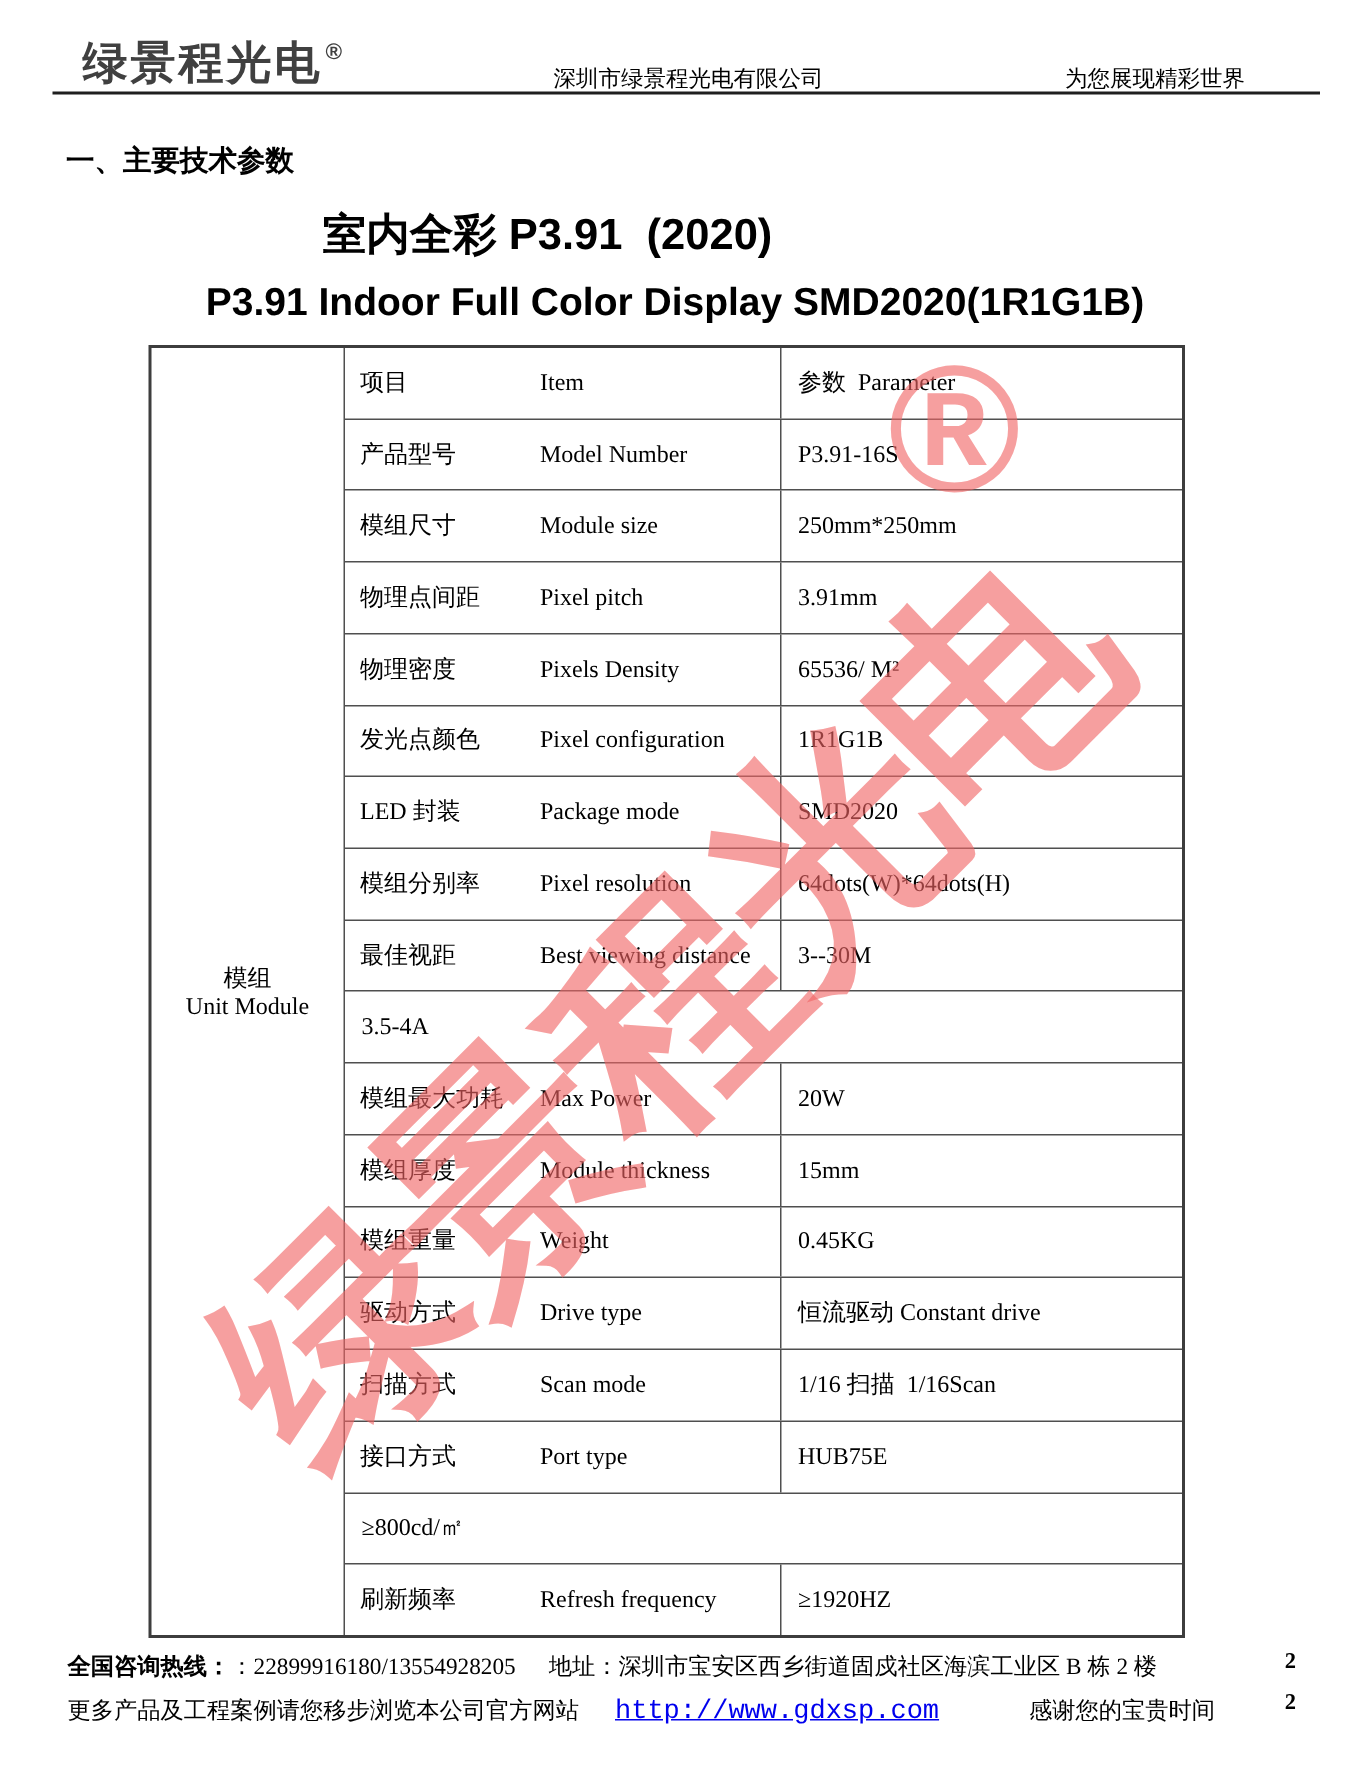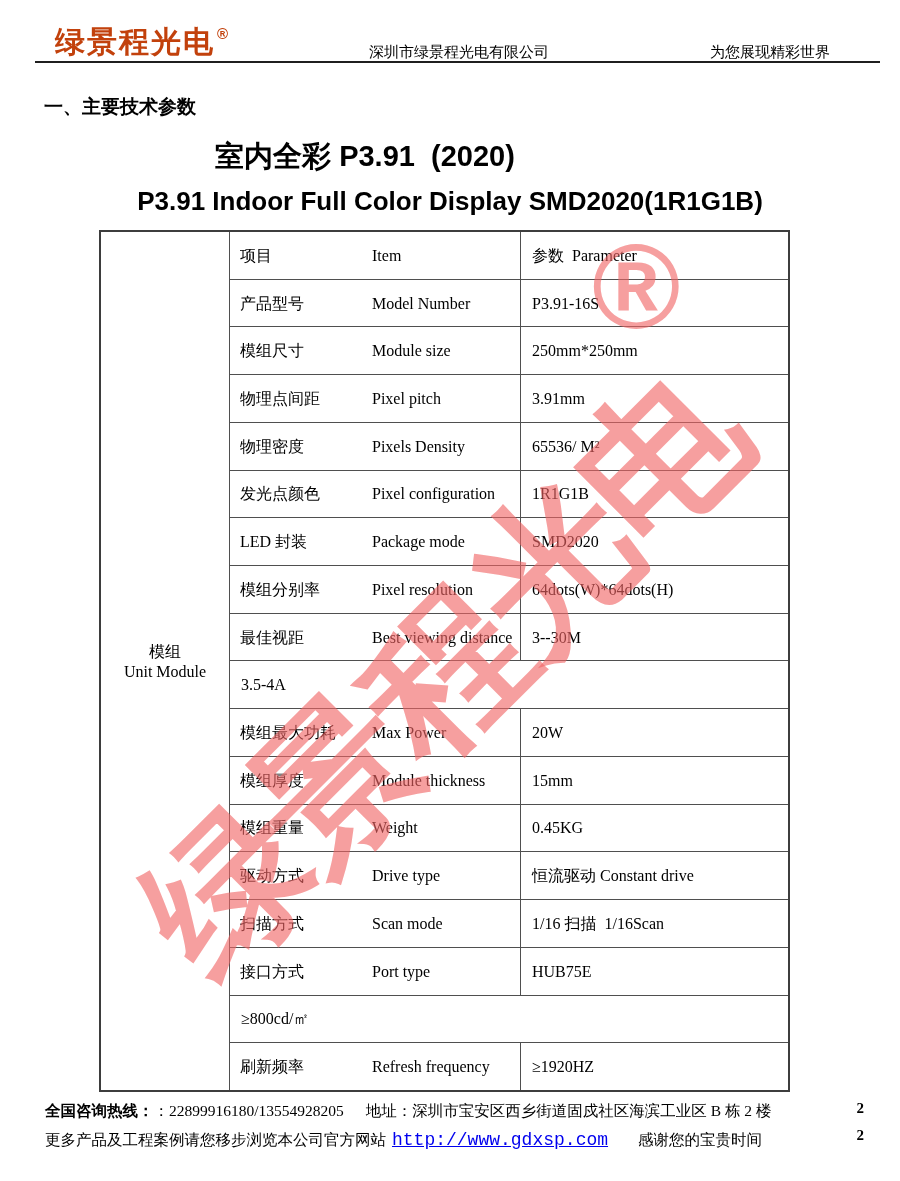--- a/index.html
+++ b/index.html
@@ -1,20 +1,20 @@
 <!DOCTYPE html>
 <html><head>
 <meta charset="utf-8">
 <style>
   * { margin:0; padding:0; box-sizing:border-box; }
   html,body { width:900px; height:1181px; background:#ffffff; }
   body { position:relative; font-family:"Liberation Serif", serif; color:#000; overflow:hidden; }
 
   
-  .logo { position:absolute; left:55px; top:22px; color:#c2410c;
+  .logo { position:absolute; left:55px; top:22px; color:#404040;
           font-family:"Liberation Sans", sans-serif; font-weight:bold;
           font-size:30px; letter-spacing:2px; }
   .logo .reg { font-size:15px; position:relative; top:-13px; left:2px; letter-spacing:0; }
   .company { position:absolute; left:0; top:43px; width:900px; text-align:center; font-size:15px;padding-left:18px; }
   .slogan  { position:absolute; right:70px; top:43px; font-size:15px; }
   .header-rule { position:absolute; left:35px; top:61px; width:845px; height:2px; background:#1f1f1f; }
 
   
   .section-title { position:absolute; left:44px; top:94px; font-size:19px; font-weight:bold; }
   .title-zh { position:absolute; left:0; top:137px; width:730px; text-align:center;
@@ -26,21 +26,21 @@
   .spec-table { position:absolute; left:99px; top:230px; width:691px; height:862px;
                 border:2px solid #3d3d3d; background:transparent; }
   .group-cell { position:absolute; left:0; top:0; width:129px; height:100%;
                 border-right:1px solid #4f4f4f; display:flex; flex-direction:column;
                 align-items:center; justify-content:center; font-size:16px; }
   .rows { position:absolute; left:129px; top:0; right:0; bottom:0; display:flex; flex-direction:column; }
   .row  { flex:1 1 0; display:flex; align-items:stretch; border-bottom:1px solid #4f4f4f; }
   .row:last-child { border-bottom:none; }
   .cell-item { width:291px; flex:none; border-right:1px solid #4f4f4f; padding:4px 4px 4px 10px;
                display:flex; flex-direction:column; justify-content:center; font-size:16px; line-height:21px; }
-  .item-line1 { display:flex;gap:12px; }
+  .item-line1 { display:flex; }
   .item-zh { width:120px; flex:none; white-space:pre-wrap; }
   .item-en { white-space:pre-wrap; }
   .item-zh2:empty { display:none; }
   .cell-value { flex:1 1 auto; display:flex; align-items:center; padding-left:11px;
                 font-size:16px; white-space:pre-wrap; line-height:21px; }
 
   
   .watermark-text { position:absolute; left:444px; top:676px; z-index:6; pointer-events:none;
                     transform:translate(-50%,-50%) rotate(-45deg);
                     font-family:"Liberation Sans", sans-serif; font-weight:bold;
@@ -49,22 +49,22 @@
   .watermark-reg { position:absolute; left:592px; top:236px; z-index:6; pointer-events:none;
                    font-family:"Liberation Sans", sans-serif; font-weight:bold;
                    font-size:120px; line-height:100px; color:rgba(240,100,100,0.62); }
 
   
   .footer-line1 { position:absolute; left:45px; top:1101px; font-size:15.5px; white-space:pre; }
   .footer-line1 .hot-label { font-weight:bold; }
   .footer-line1 .addr { margin-left:22px; }
   .footer-line2 { position:absolute; left:45px; top:1130px; font-size:15.5px; white-space:pre; }
   .site-link { font-family:"Liberation Mono", monospace; font-size:18px; color:#0000ee;
-               text-decoration:underline; margin-left:6px; }
-  .thanks { margin-left:30px; }
+               text-decoration:underline; margin-left:24px; }
+  .thanks { margin-left:60px; }
   .page-num { position:absolute; right:36px; font-size:15px; font-weight:bold; }
   .page-num.top { top:1100px; }
   .page-num.bottom { top:1127px; }
 </style>
 </head>
 <body>
 
 <div class="logo"><span>绿景程光电</span><span class="reg">®</span></div>
 <div class="company">深圳市绿景程光电有限公司</div>
 <div class="slogan">为您展现精彩世界</div>

